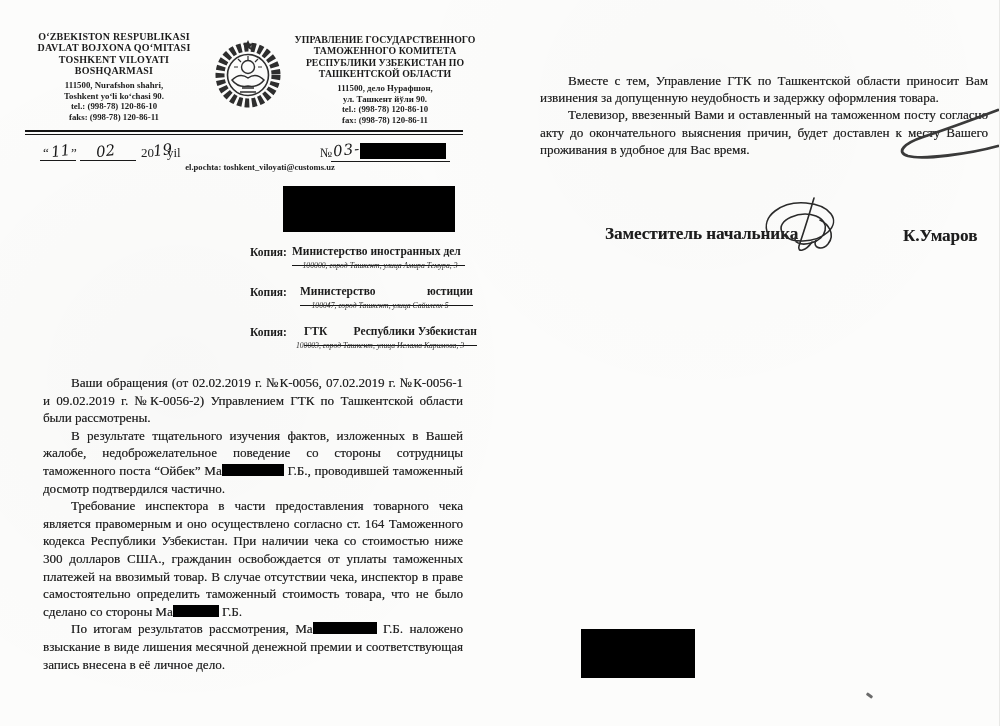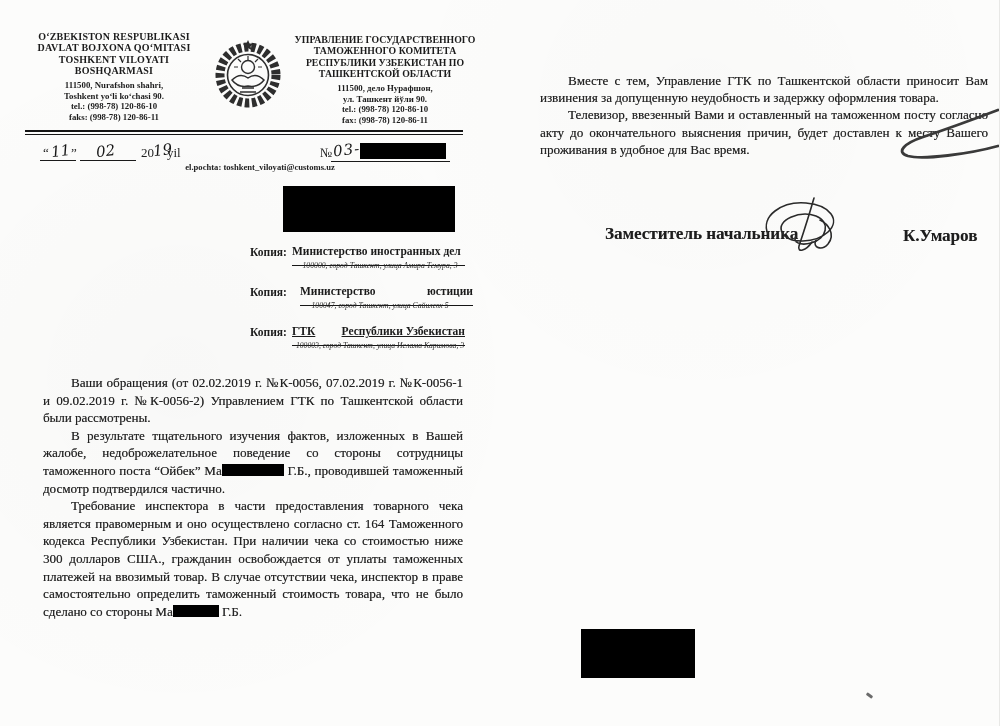--- a/index.html
+++ b/index.html
@@ -118,31 +118,32 @@
       <div class="abs copy-addr" style="left:280px;top:261px;">100000, город Ташкент, улица Амира Темура, 3</div>
 
       <span class="abs copy-label" style="left:250px;top:286px;">Копия:</span>
       <div class="abs copy-name" style="left:292px;top:285px;margin-left:8px;">
         <span>Министерство</span>
         <span>юстиции</span>
       </div>
       <div class="abs copy-addr" style="left:280px;top:301px;">100047, город Ташкент, улица Сайилгох 5</div>
 
       <span class="abs copy-label" style="left:250px;top:326px;">Копия:</span>
-      <div class="abs copy-name" style="left:292px;top:325px;text-decoration:underline;">
+      <div class="abs copy-name" style="left:304px;top:325px;">
         <span>ГТК</span>
         <span>Республики Узбекистан</span>
       </div>
       <div class="abs copy-addr" style="left:280px;top:341px;">100003, город Ташкент, улица Ислама Каримова, 3</div>
     </div>
 
     <div class="abs body-text" style="left:43px;top:374px;width:420px;">
       <p>Ваши обращения (от 02.02.2019 г. №К-0056, 07.02.2019 г. №К-0056-1 и 09.02.2019 г. №К-0056-2) Управлением ГТК по Ташкентской области были рассмотрены.</p>
       <p>В результате тщательного изучения фактов, изложенных в Вашей жалобе, недоброжелательное поведение со стороны сотрудницы таможенного поста “Ойбек” Ма<span class="redact-inline" style="width: 62px;"></span> Г.Б., проводившей таможенный досмотр подтвердился частично.</p>
       <p>Требование инспектора в части предоставления товарного чека является правомерным и оно осуществлено согласно ст. 164 Таможенного кодекса Республики Узбекистан. При наличии чека со стоимостью ниже 300 долларов США., гражданин освобождается от уплаты таможенных платежей на ввозимый товар. В случае отсутствии чека, инспектор в праве самостоятельно определить таможенный стоимость товара, что не было сделано со стороны Ма<span class="redact-inline" style="width: 46px;"></span> Г.Б.</p>
+      <p>По итогам результатов рассмотрения, Ма<span class="redact-inline" style="width: 64px;"></span> Г.Б. наложено взыскание в виде лишения месячной денежной премии и соответствующая запись внесена в её личное дело.</p>
     </div>
   </div>
 
   <div class="abs" style="left:500px;top:8px;width:500px;height:726px;margin-top:12px;">
 
     <div class="abs body-text p2-body" style="left:40px;top:52px;width:448px;">
       <p>Вместе с тем, Управление ГТК по Ташкентской области приносит Вам извинения за допущенную неудобность и задержку оформления товара.</p>
       <p>Телевизор, ввезенный Вами и оставленный на таможенном посту согласно акту до окончательного выяснения причин, будет доставлен к месту Вашего проживания в удобное для Вас время.</p>
     </div>
 

